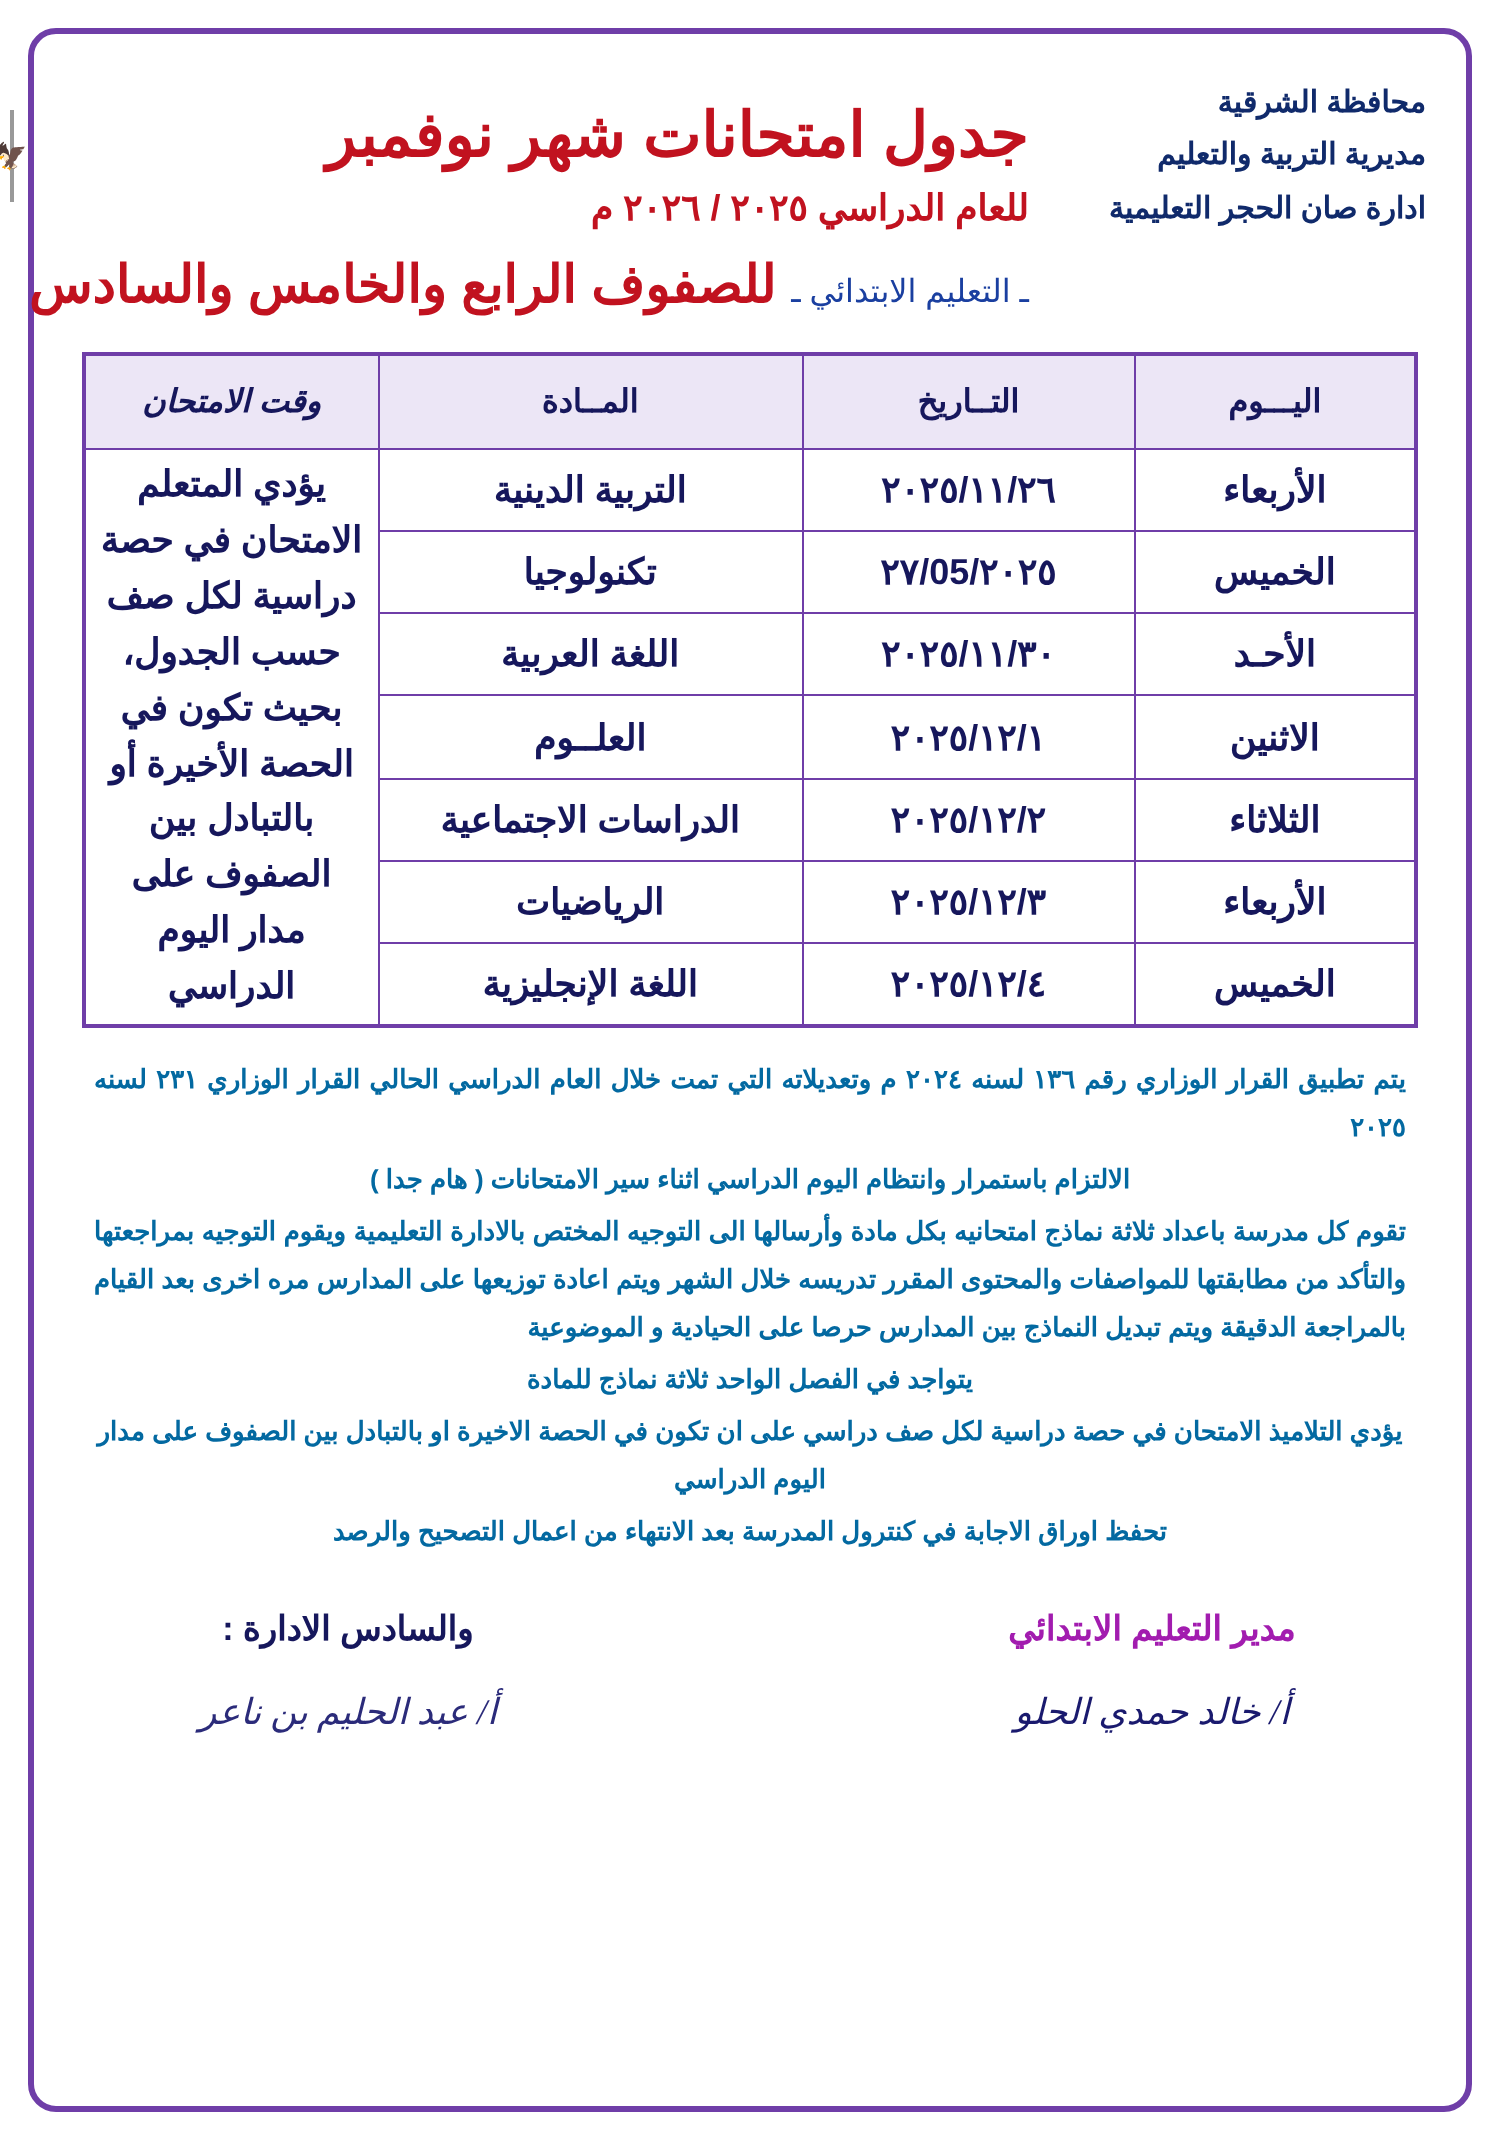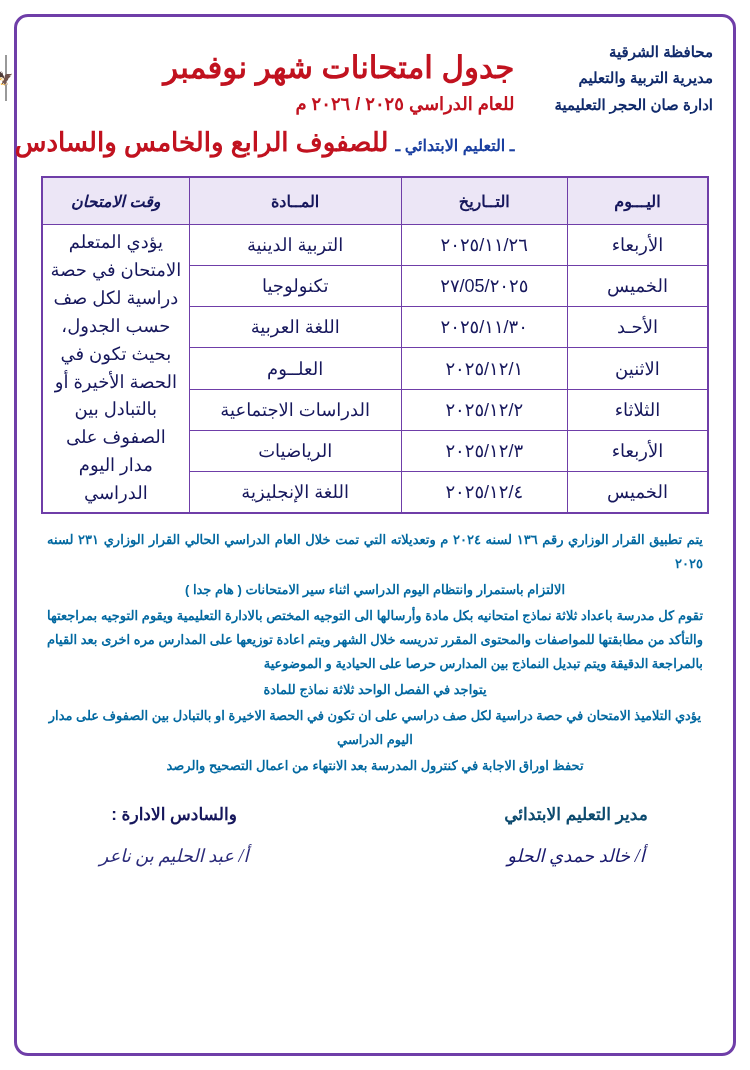--- a/index.html
+++ b/index.html
@@ -86,21 +86,21 @@
   .title-grades {
     margin-top: 12px;
     font-size: 26px;
     font-weight: bold;
     color: #c1121f;
     white-space: nowrap;
   }
   .title-grades .stage {
     font-size: 16px;
     color: #1a3fa0;
-    font-weight: bold;
+    font-weight: normal;
   }
   .header-left {
     flex: 0 0 auto;
     text-align: right;
     font-size: 15px;
     font-weight: bold;
     color: #102a6b;
     line-height: 1.75;
     padding-top: 6px;
     padding-left: 4px;
@@ -127,21 +127,21 @@
   table.exam thead th {
     background: #ece6f6;
     font-size: 16px;
     font-weight: bold;
     height: 44px;
     letter-spacing: 2px;
   }
   table.exam tbody td {
     height: 38px;
     font-size: 18px;
-    font-weight: normal;
+    font-weight: bold;
   }
   .col-day { width: 21%; }
   .col-date { width: 25%; }
   .col-subject { width: 32%; }
   .col-time { width: 22%; font-style: italic; }
   td.note {
     font-size: 14px;
     line-height: 1.55;
     font-weight: bold;
     padding: 4px 6px;
@@ -168,21 +168,21 @@
     display: flex;
     flex-direction: row;
     justify-content: space-between;
     align-items: flex-start;
     padding: 0 22px;
   }
   .sig-block { text-align: center; min-width: 230px; }
   .sig-title {
     font-size: 17px;
     font-weight: bold;
-    color: #0c4a6e;
+    color: #a21caf;
   }
   .sig-title.blue { color: #16175c; }
   .sig-name {
     margin-top: 20px;
     font-size: 18px;
     color: #1a1a6e;
     font-style: italic;
     font-family: Liberation Serif, serif;
   }
   .sig-name.scribble {

